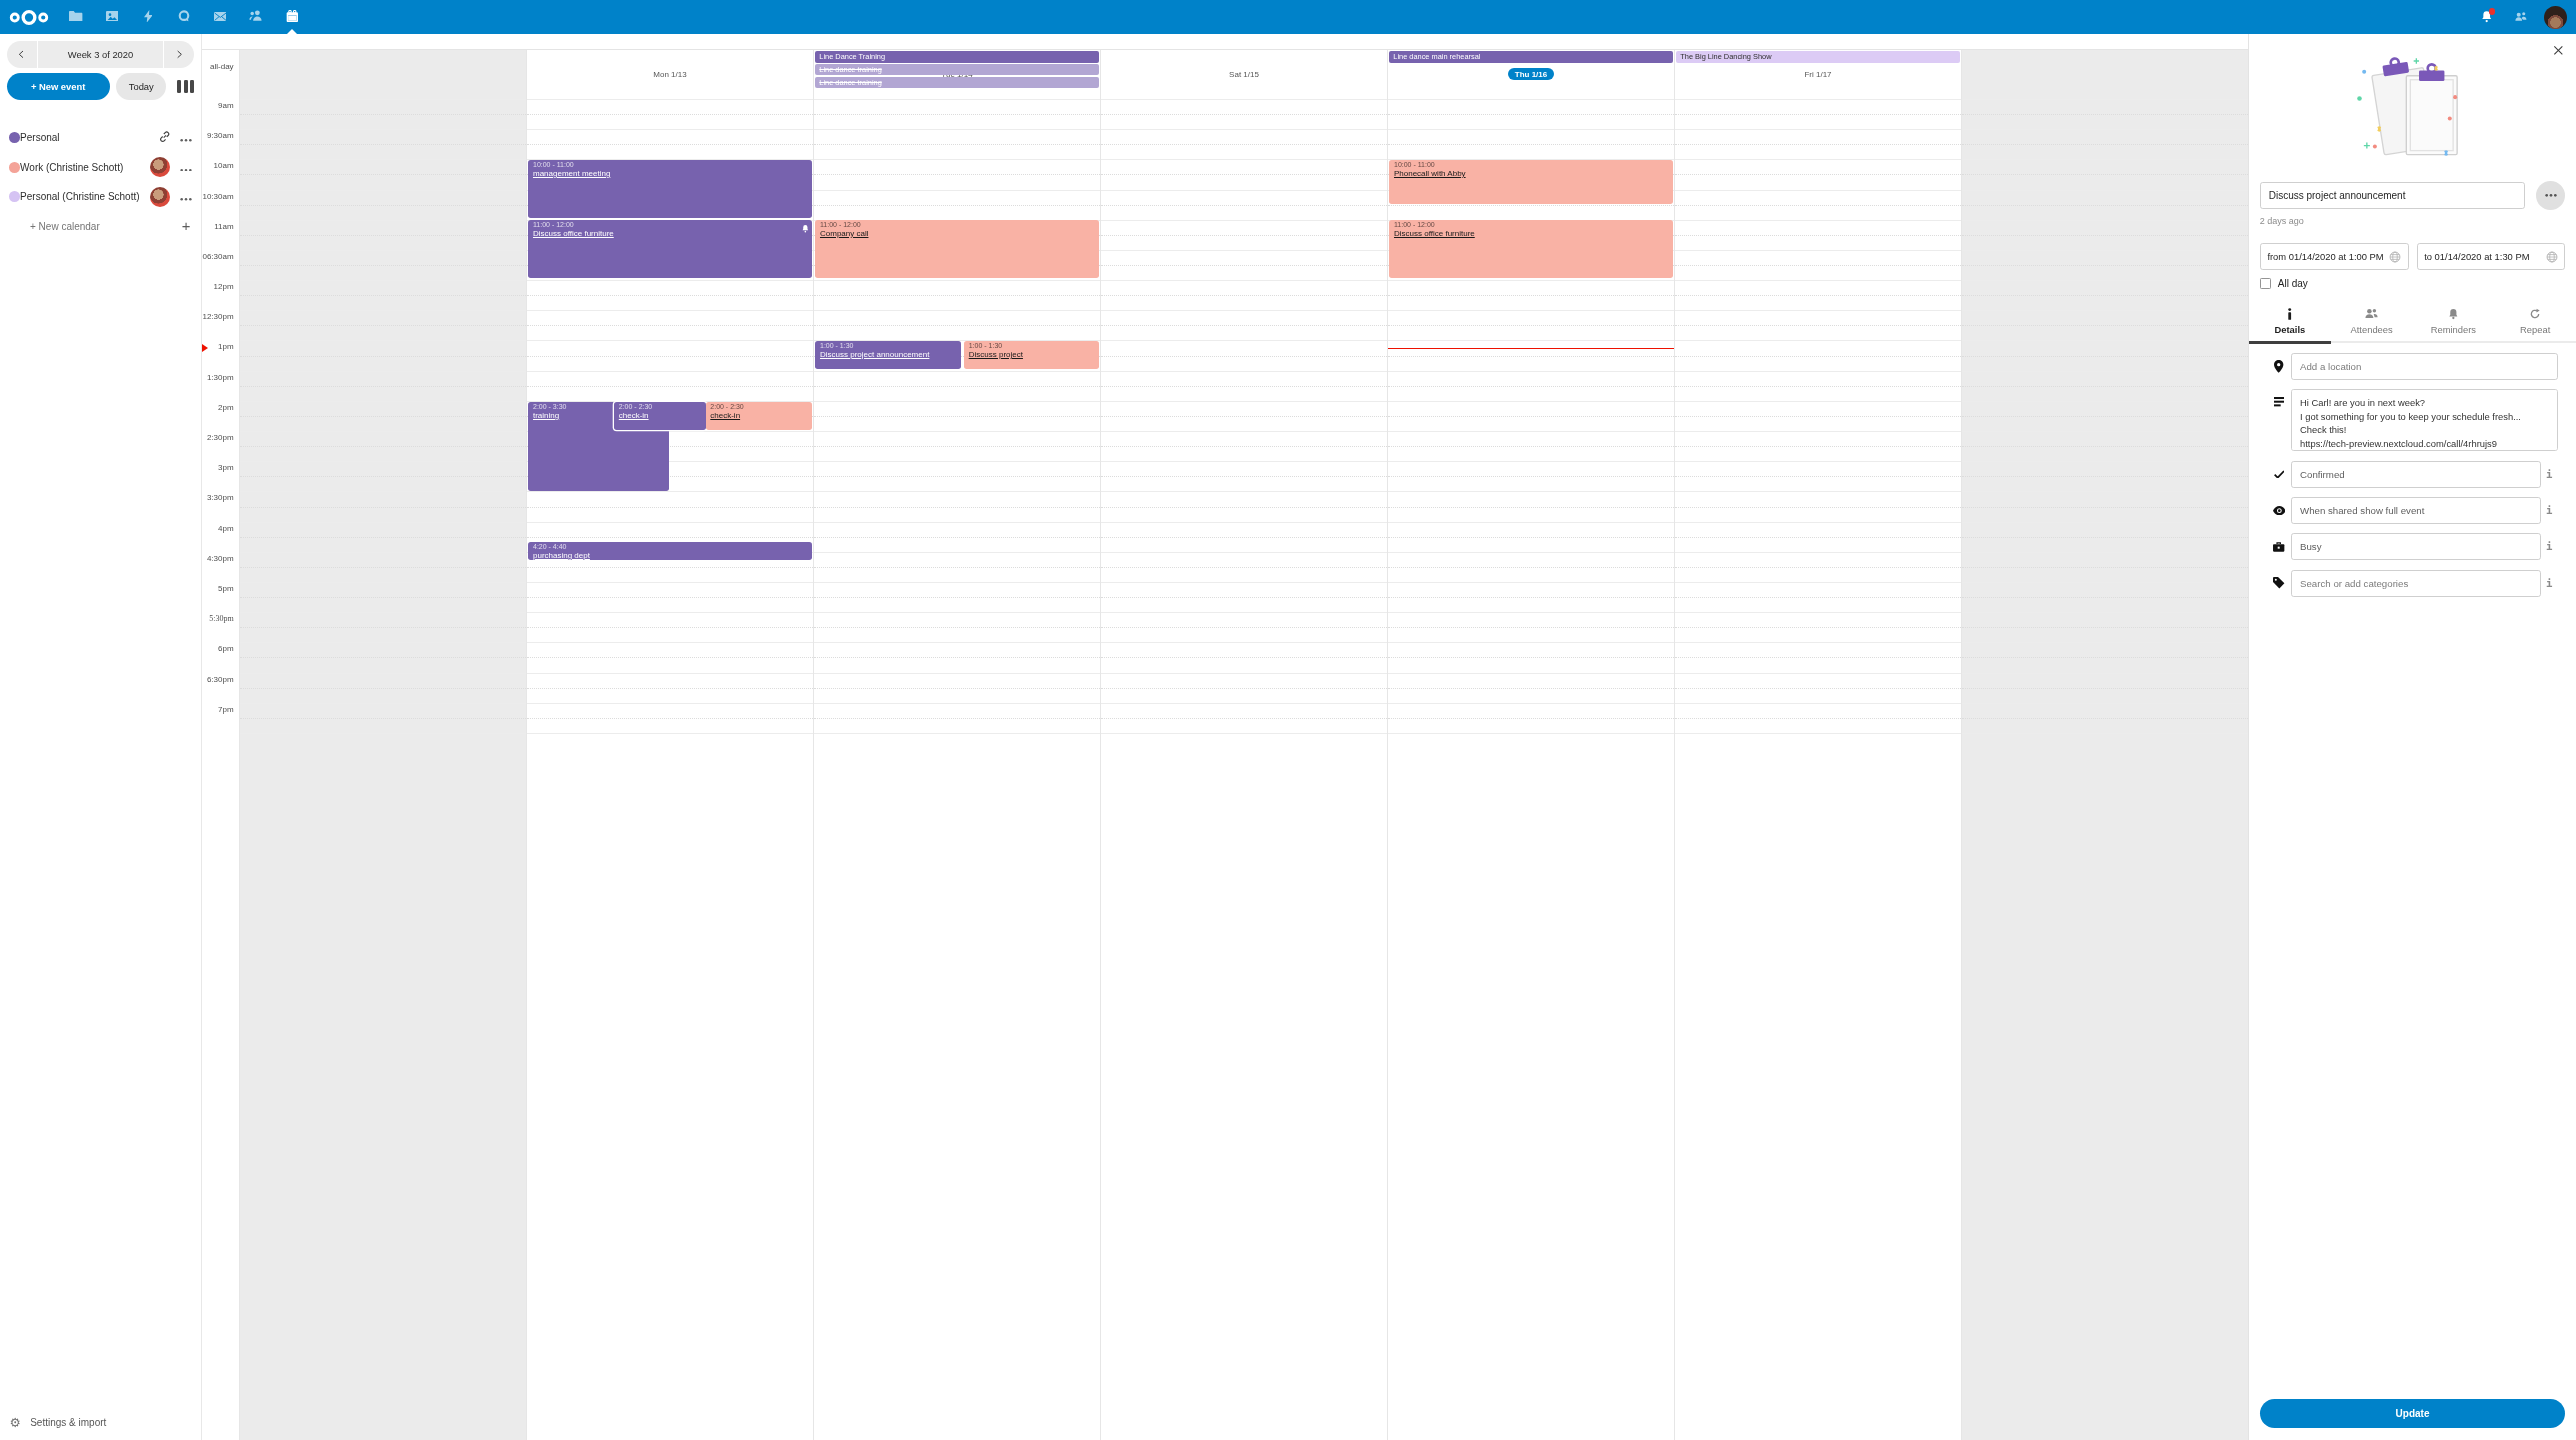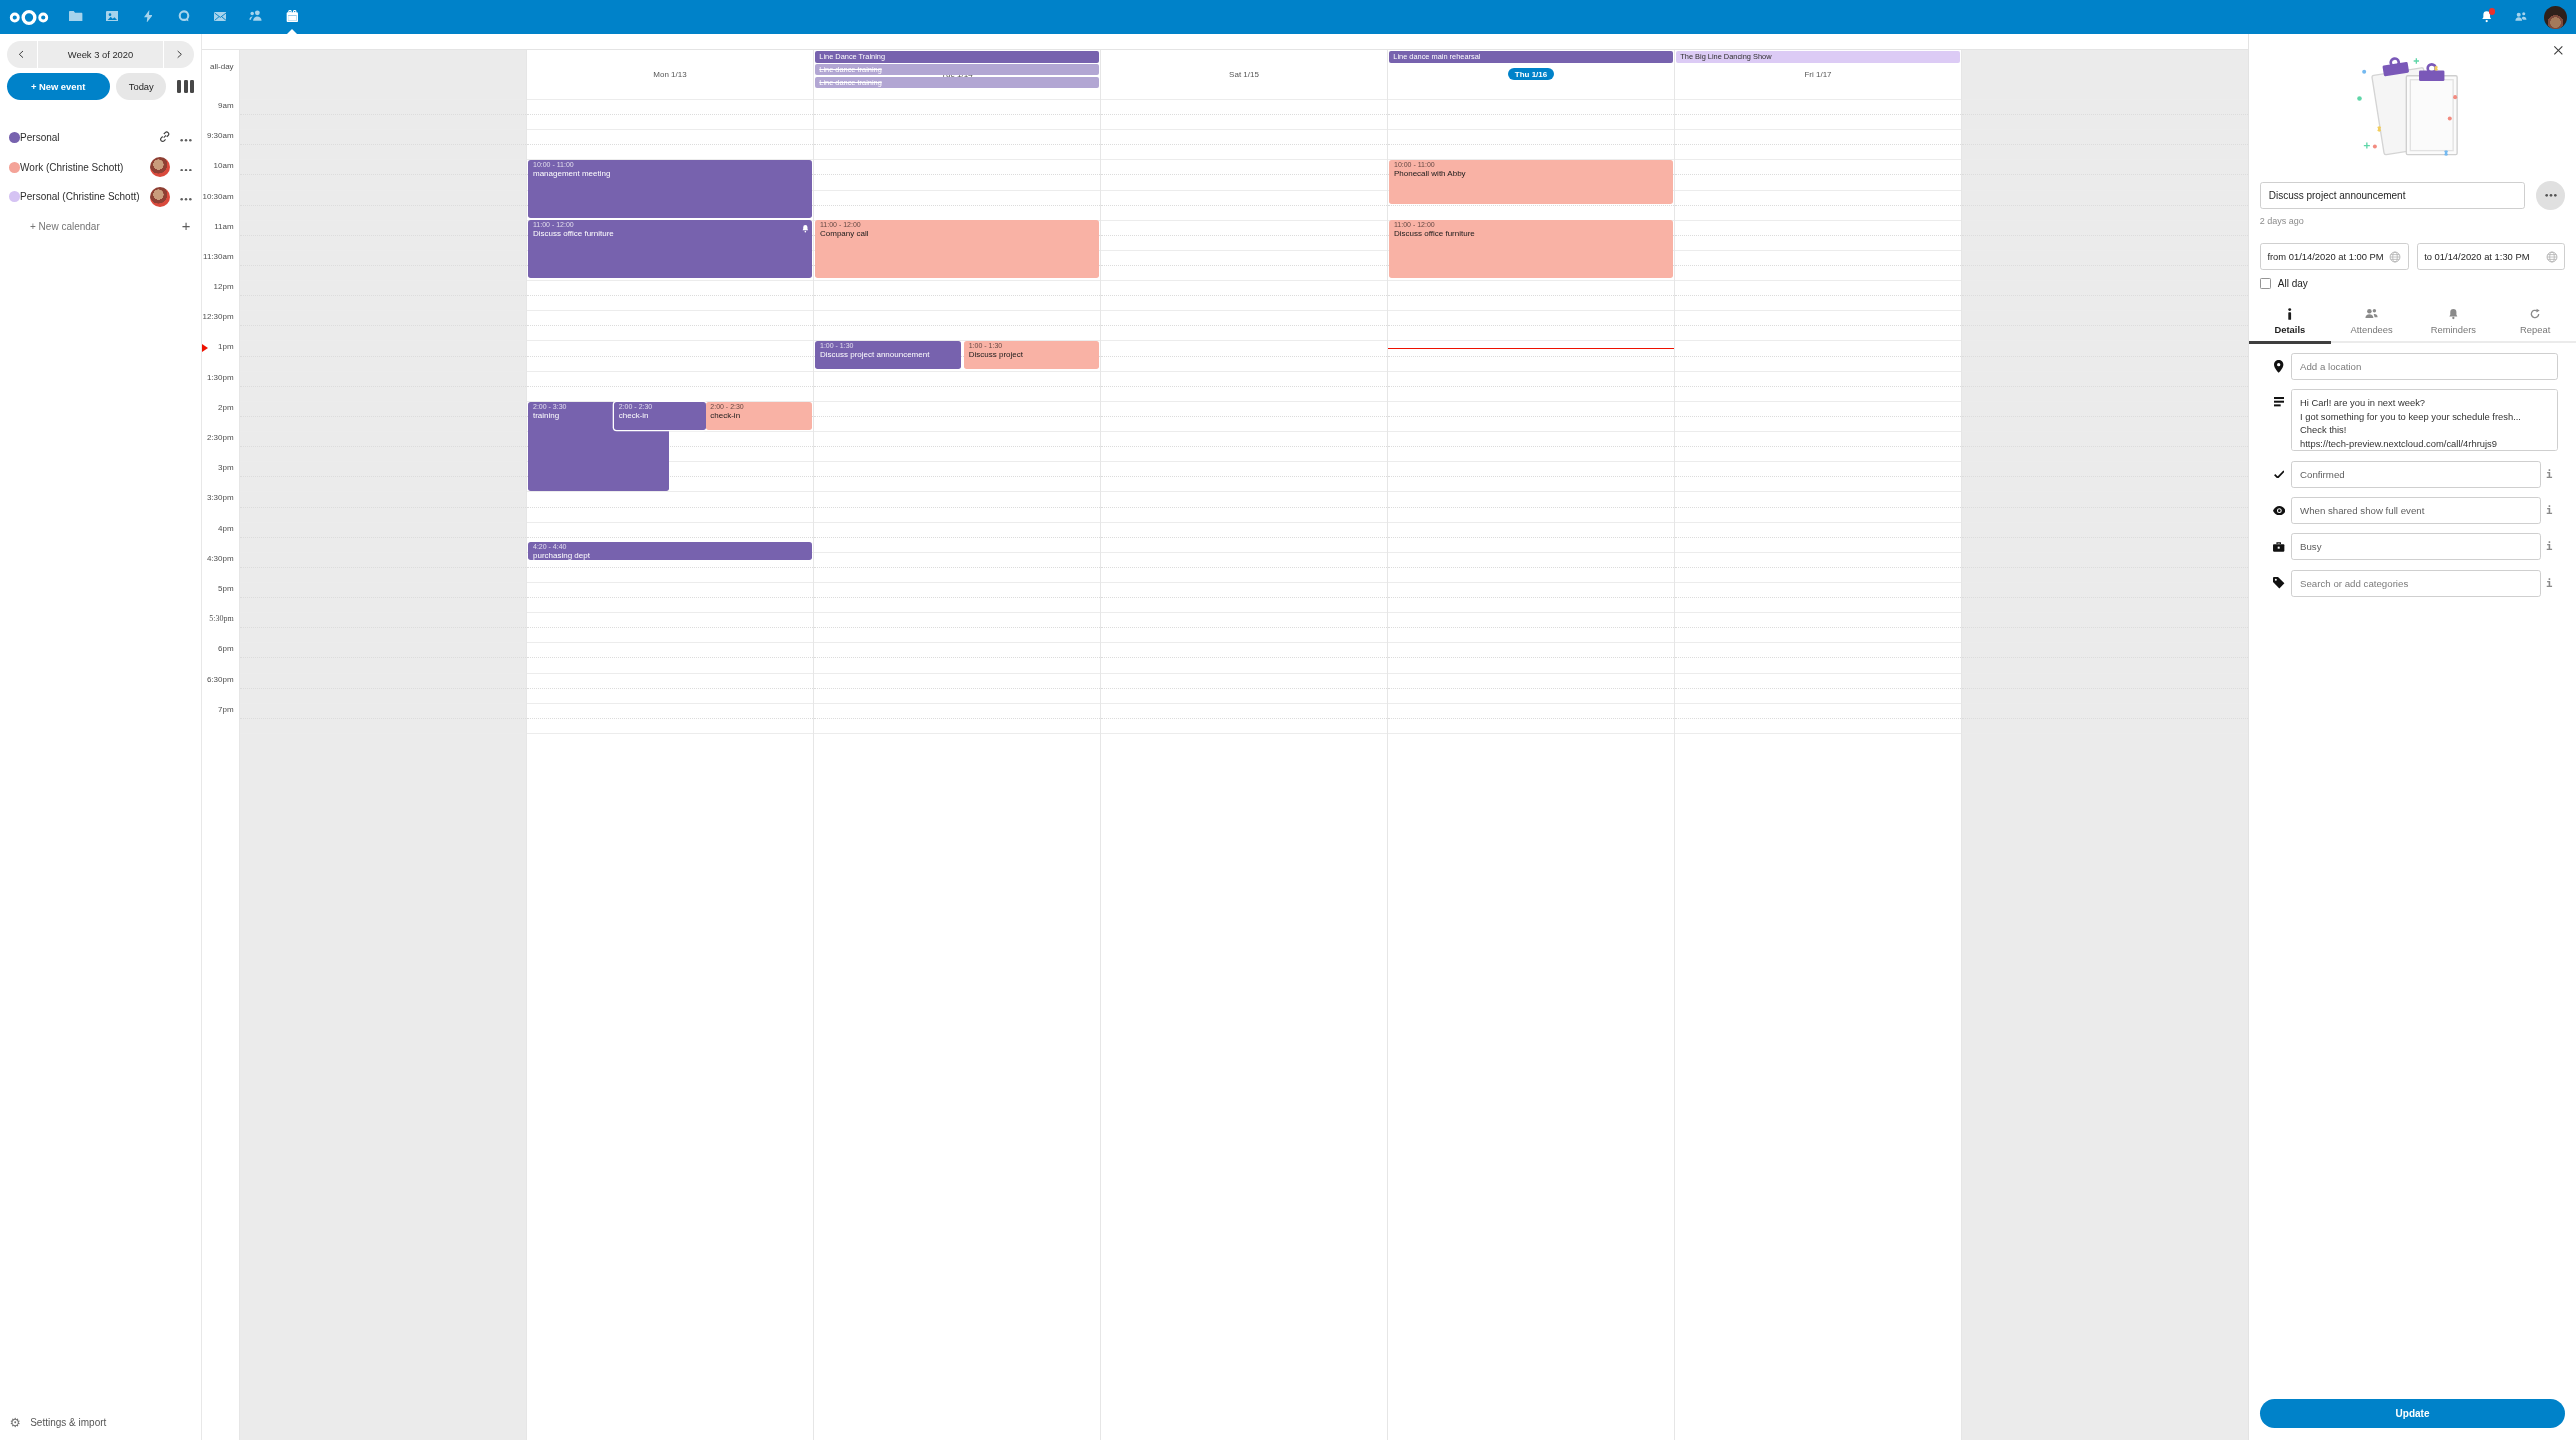--- a/index.html
+++ b/index.html
@@ -91,21 +91,21 @@
   .timed-event { position: absolute; border-radius: 2.7px; padding: 1.3px 4.7px 2px; overflow: hidden;
     cursor: pointer; }
   .ev-purple { background: var(--event-purple); color: #fff; }
   .ev-purple .ev-time { color: rgba(255,255,255,.78); }
   .ev-purple_faded { background: var(--event-purple-faded); color: #fff; }
   .ev-salmon { background: var(--event-salmon); color: #1a1a1a; }
   .ev-salmon .ev-time { color: rgba(0,0,0,.62); }
   .ev-lavender { background: var(--event-lavender); color: #2d2d2d; }
   .struck { text-decoration: line-through; }
   .ev-time { font-size: 7px; white-space: nowrap; overflow: hidden; }
-  .ev-title { font-size: 8px; line-height: 1.25; margin-top: 0.7px; word-wrap: break-word; }
+  .ev-title { font-size: 8px; line-height: 1.25; margin-top: 0.7px; word-wrap: break-word; text-decoration: underline; }
   .ev-outline { box-shadow: 0 0 0 1.3px #fff; }
   .ev-bell { position: absolute; top: 2.7px; right: 3.4px; }
   .now-line { position: absolute; left: 0; right: 0; height: 1.3px; background: var(--current-time); z-index: 40; }
   .now-marker { position: absolute; left: 0; width: 0; height: 0; border: 4px solid transparent;
     border-left: 6px solid var(--current-time); border-right: none; z-index: 41; }
 
   
   .editor { position: absolute; top: 34px; right: 0; bottom: 0; width: 328px; background: #fff;
     border-left: 0.7px solid #e3e3e3; display: flex; flex-direction: column; z-index: 10; }
   .close-btn { position: absolute; top: 10.7px; right: 12px; cursor: pointer; line-height: 0; }
@@ -334,21 +334,21 @@
       </div>
     </div>
   <div class="grid-body">
     <div class="gutter" id="gutter">
       <span class="allday-label">all-day</span>
     <span class="time-label" style="top: 51px; padding-left: 8px;">9am</span>
         <span class="time-label" style="top: 81px;">9:30am</span>
         <span class="time-label" style="top: 111px;">10am</span>
         <span class="time-label" style="top: 142px;">10:30am</span>
         <span class="time-label" style="top: 172px;">11am</span>
-        <span class="time-label" style="top: 202px;">11:30am</span>
+        <span class="time-label" style="top: 202px;">06:30am</span>
         <span class="time-label" style="top: 232px;">12pm</span>
         <span class="time-label" style="top: 262px;">12:30pm</span>
         <span class="time-label" style="top: 292px;">1pm</span>
         <span class="time-label" style="top: 323px;">1:30pm</span>
         <span class="time-label" style="top: 353px;">2pm</span>
         <span class="time-label" style="top: 383px;">2:30pm</span>
         <span class="time-label" style="top: 413px;">3pm</span>
         <span class="time-label" style="top: 443px;">3:30pm</span>
         <span class="time-label" style="top: 474px;">4pm</span>
         <span class="time-label" style="top: 504px;">4:30pm</span>

